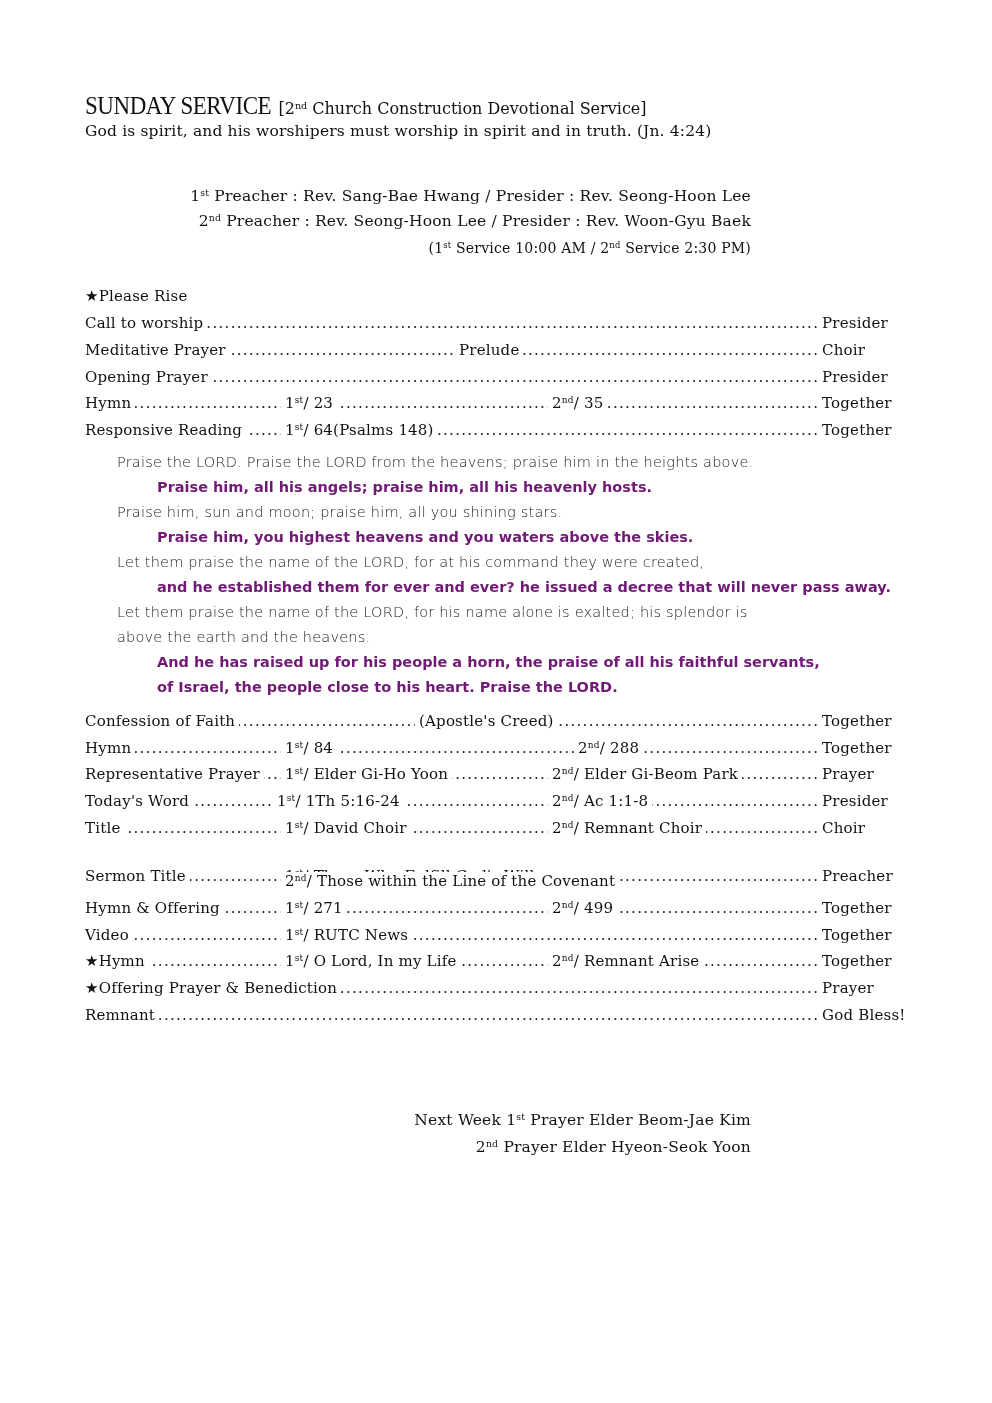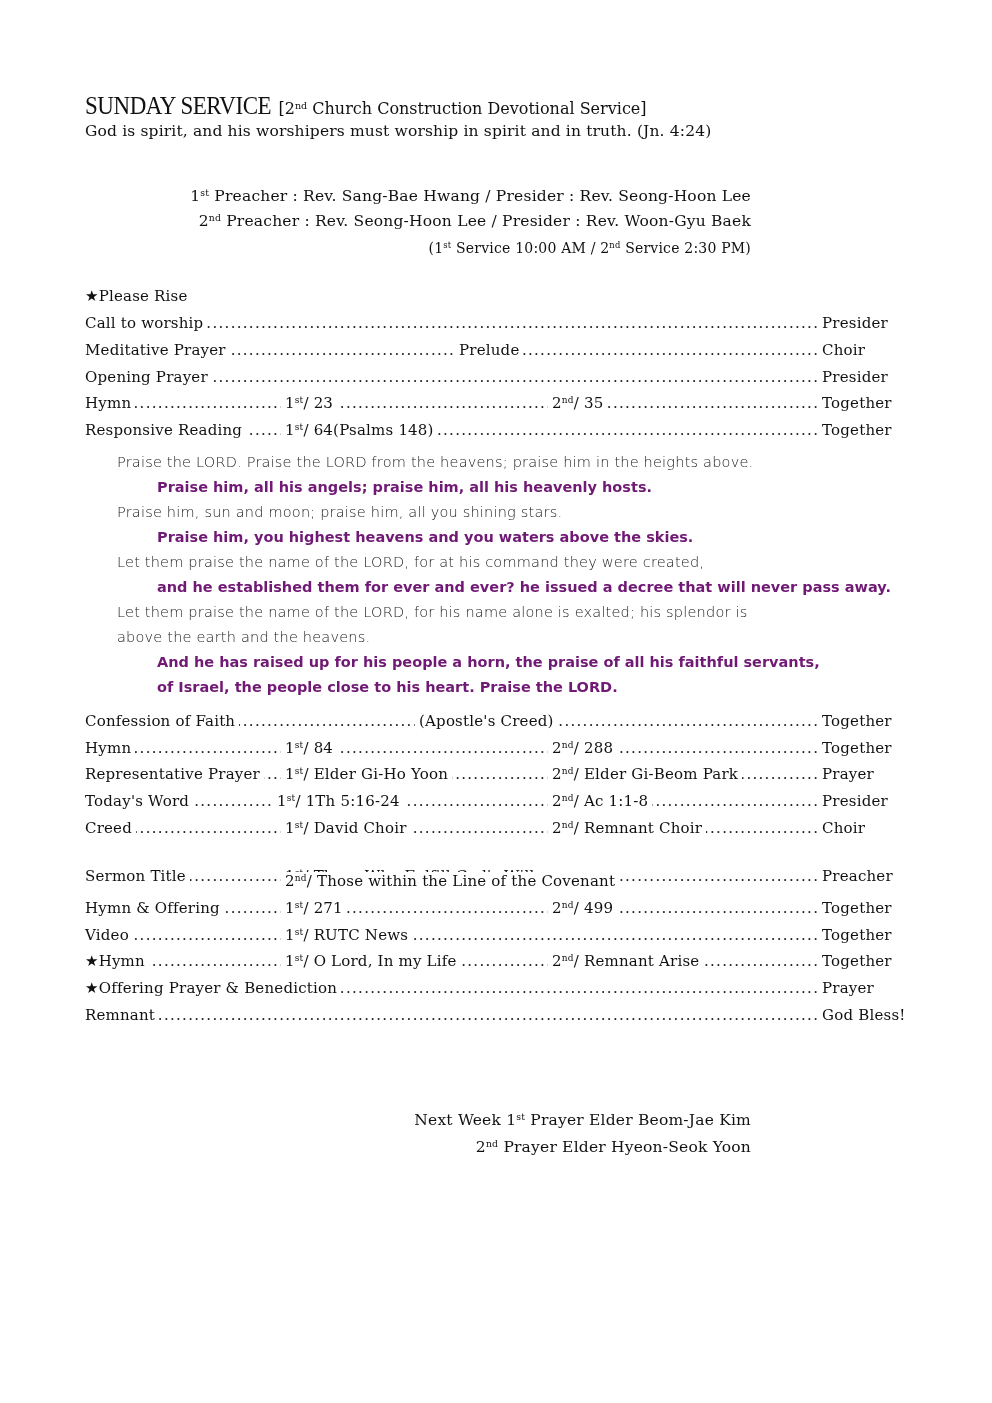--- a/index.html
+++ b/index.html
@@ -91,40 +91,40 @@
       <div class="row" style="top: 712px;">
         <span class="leader" style="left: 0px; width: 733px;"></span>
         <span class="cell c0"><span>Confession of Faith</span></span>
         <span class="cell " style="left: 330px; padding-left: 4px;"><span>(Apostle's Creed)</span></span>
         <span class="cell cR"><span>Together</span></span>
       </div>
       <div class="row" style="top: 738.7px;">
         <span class="leader" style="left: 0px; width: 733px;"></span>
         <span class="cell c0"><span>Hymn</span></span>
         <span class="cell c1" style="padding-left: 4px; left: 196px;"><span>1</span><sup>st</sup><span>/ </span><span>84</span></span>
-        <span class="cell c2" style="padding-left: 4px; left: 463px;"><span>2</span><sup>nd</sup><span>/ </span><span>288</span></span>
+        <span class="cell c2" style="padding-left: 4px; left: 489px;"><span>2</span><sup>nd</sup><span>/ </span><span>288</span></span>
         <span class="cell cR"><span>Together</span></span>
       </div>
       <div class="row" style="top: 765.4px;">
         <span class="leader" style="left: 0px; width: 733px;"></span>
         <span class="cell c0"><span>Representative Prayer</span></span>
         <span class="cell c1" style="padding-left: 4px; left: 196px;"><span>1</span><sup>st</sup><span>/ </span><span>Elder Gi-Ho Yoon</span></span>
         <span class="cell c2" style="padding-left: 4px; left: 463px;"><span>2</span><sup>nd</sup><span>/ </span><span>Elder Gi-Beom Park</span></span>
         <span class="cell cR"><span>Prayer</span></span>
       </div>
       <div class="row" style="top: 792.1px;">
         <span class="leader" style="left: 0px; width: 733px;"></span>
         <span class="cell c0"><span>Today's Word</span></span>
         <span class="cell c1" style="padding-left: 4px; left: 188px;"><span>1</span><sup>st</sup><span>/ </span><span>1Th 5:16-24</span></span>
         <span class="cell c2" style="padding-left: 4px; left: 463px;"><span>2</span><sup>nd</sup><span>/ </span><span>Ac 1:1-8</span></span>
         <span class="cell cR"><span>Presider</span></span>
       </div>
       <div class="row" style="top: 818.8px;">
         <span class="leader" style="left: 0px; width: 733px;"></span>
-        <span class="cell c0"><span>Creed</span></span>
+        <span class="cell c0"><span>Title</span></span>
         <span class="cell c1" style="padding-left: 4px; left: 196px;"><span>1</span><sup>st</sup><span>/ </span><span>David Choir</span></span>
         <span class="cell c2" style="padding-left: 4px; left: 463px;"><span>2</span><sup>nd</sup><span>/ </span><span>Remnant Choir</span></span>
         <span class="cell cR"><span>Choir</span></span>
       </div>
       <div class="row" style="top: 845.5px; margin-top: 21px;">
         <span class="leader" style="left: 0px; width: 733px;"></span>
         <span class="cell c0"><span>Sermon Title</span></span>
         <span class="cell c1" style="padding-left: 4px; left: 196px;"><span>1</span><sup>st</sup><span>/ </span><span>Those Who Fulfill God's Will</span></span>
         <span class="cell cR"><span>Preacher</span></span>
       </div>

